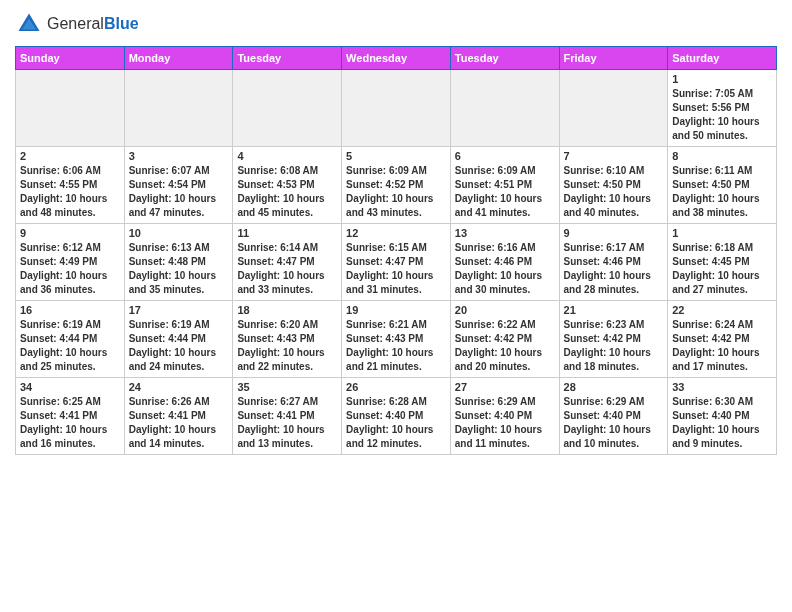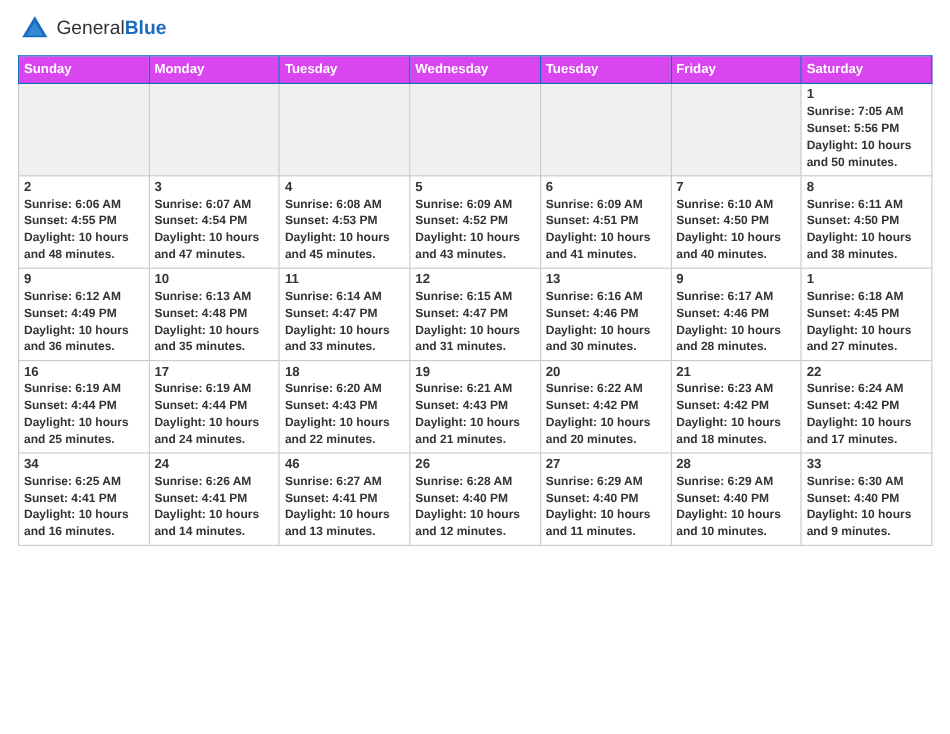--- a/index.html
+++ b/index.html
@@ -218,21 +218,21 @@
         <tr>
           <td>
             <div class="day-number">34</div>
             <div class="day-info">Sunrise: 6:25 AM<br>Sunset: 4:41 PM<br>Daylight: 10 hours and 16 minutes.</div>
           </td>
           <td>
             <div class="day-number">24</div>
             <div class="day-info">Sunrise: 6:26 AM<br>Sunset: 4:41 PM<br>Daylight: 10 hours and 14 minutes.</div>
           </td>
           <td>
-            <div class="day-number">46</div>
+            <div class="day-number">35</div>
             <div class="day-info">Sunrise: 6:27 AM<br>Sunset: 4:41 PM<br>Daylight: 10 hours and 13 minutes.</div>
           </td>
           <td>
             <div class="day-number">26</div>
             <div class="day-info">Sunrise: 6:28 AM<br>Sunset: 4:40 PM<br>Daylight: 10 hours and 12 minutes.</div>
           </td>
           <td>
             <div class="day-number">27</div>
             <div class="day-info">Sunrise: 6:29 AM<br>Sunset: 4:40 PM<br>Daylight: 10 hours and 11 minutes.</div>
           </td>

